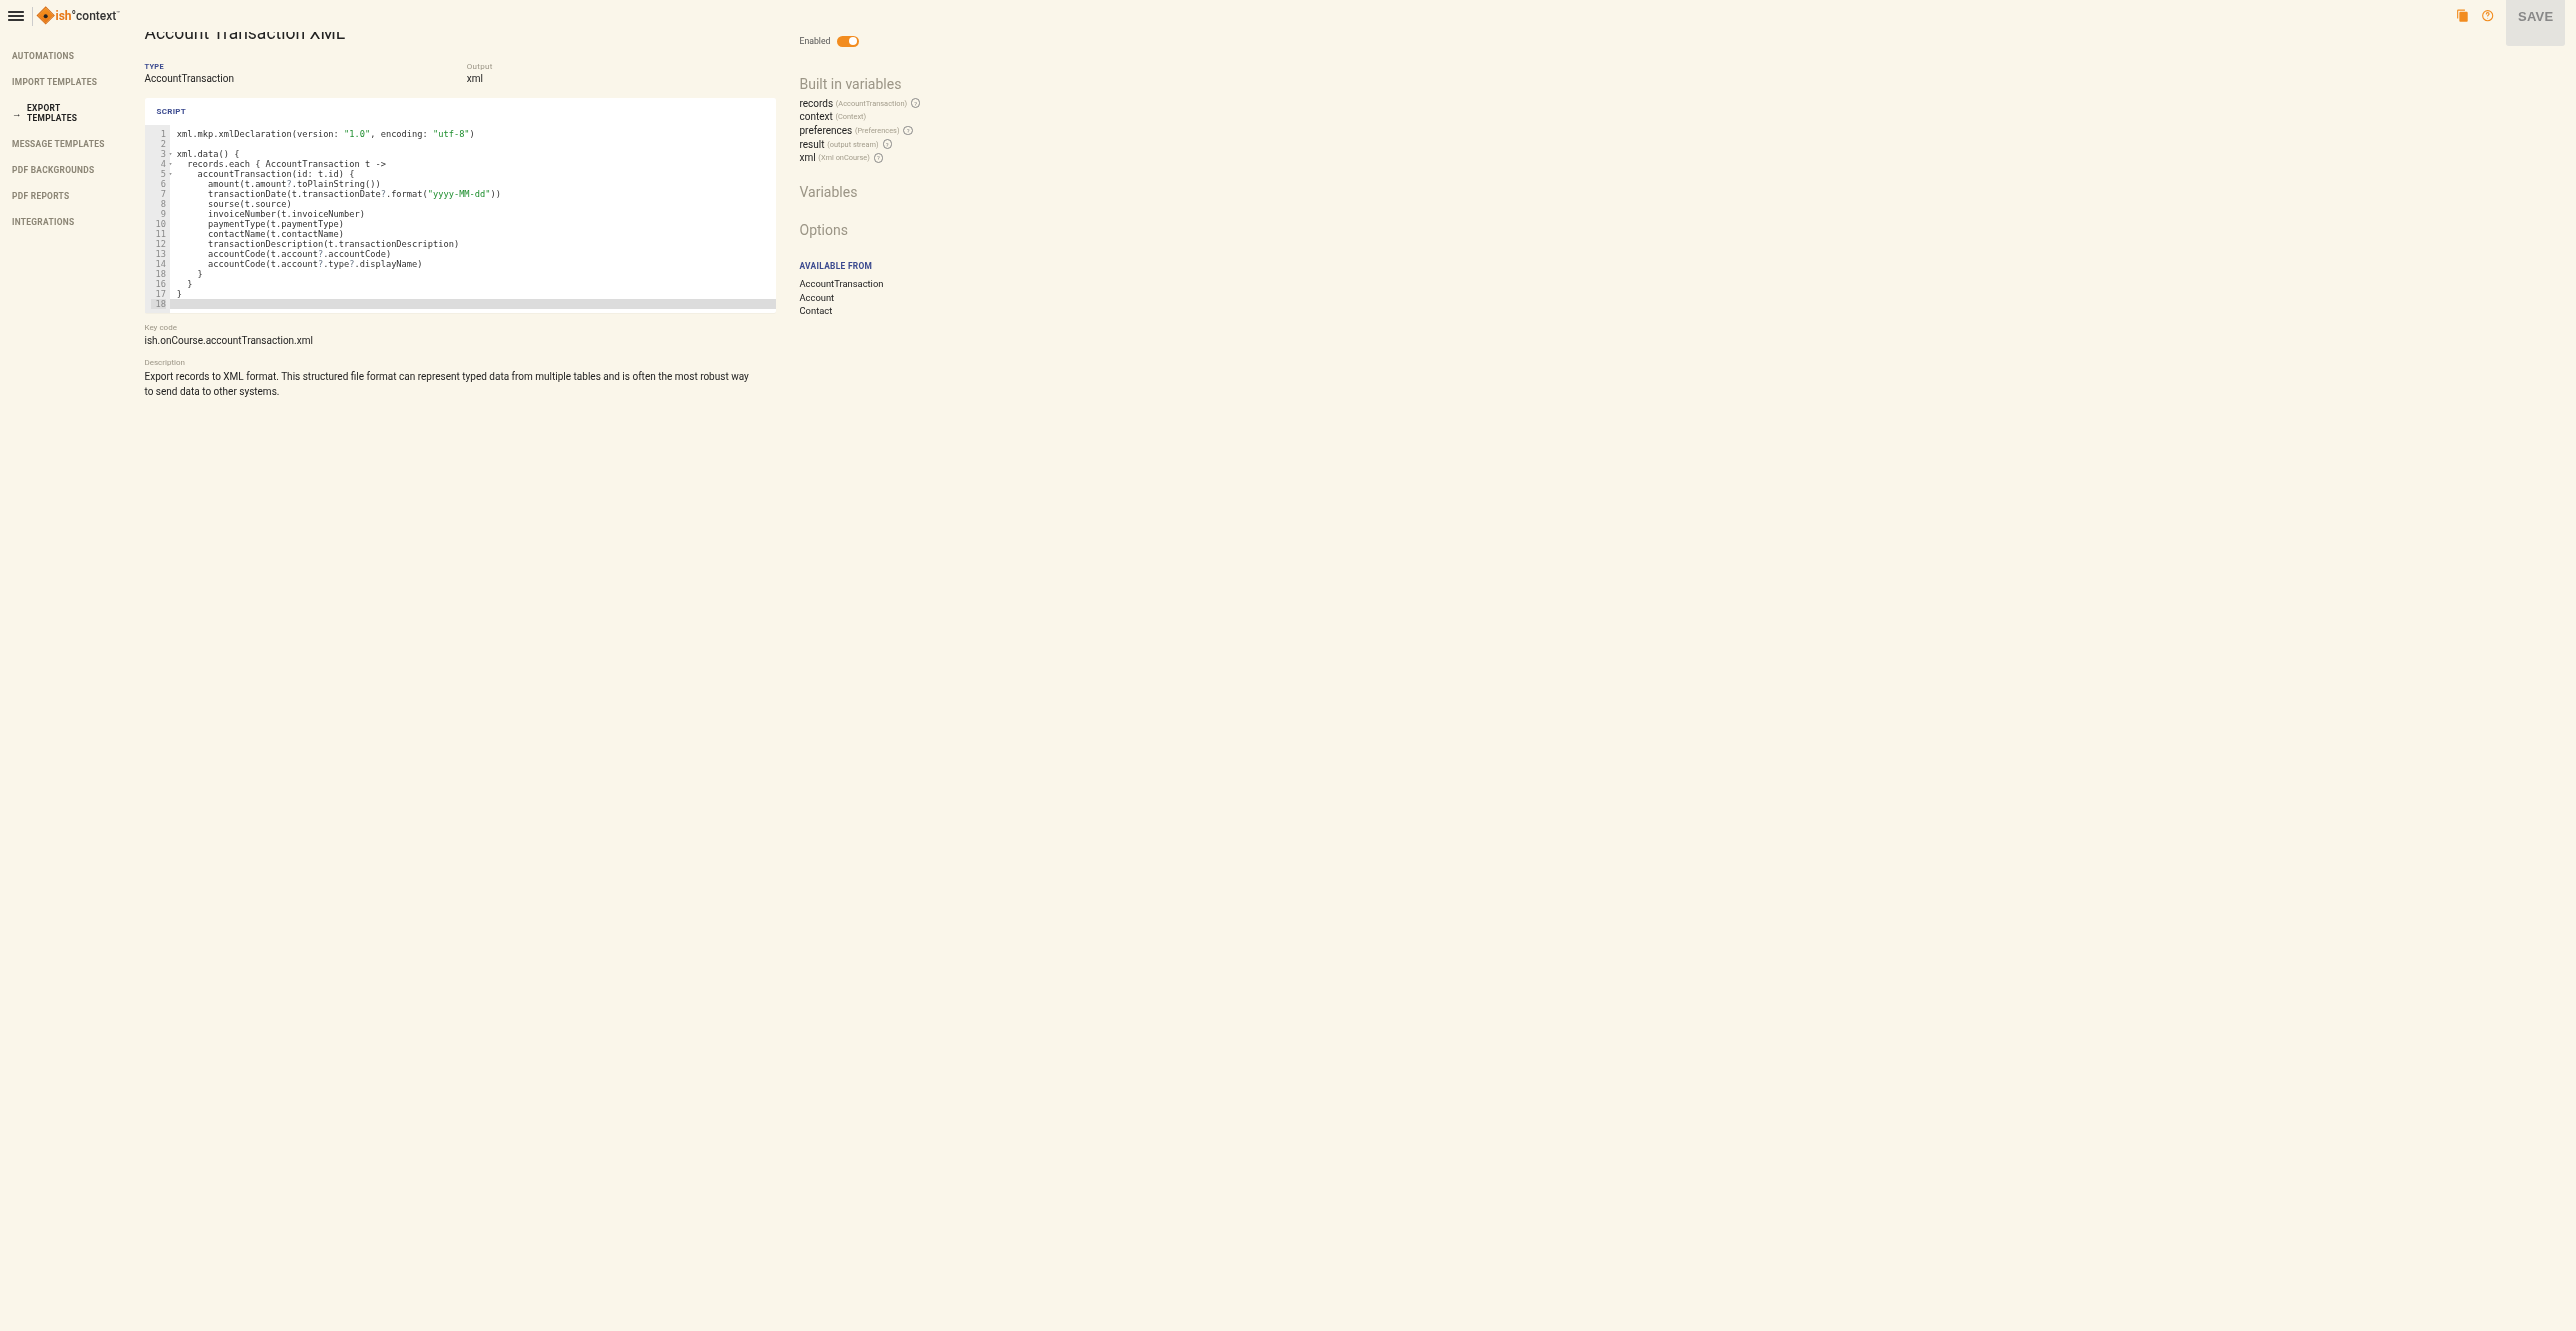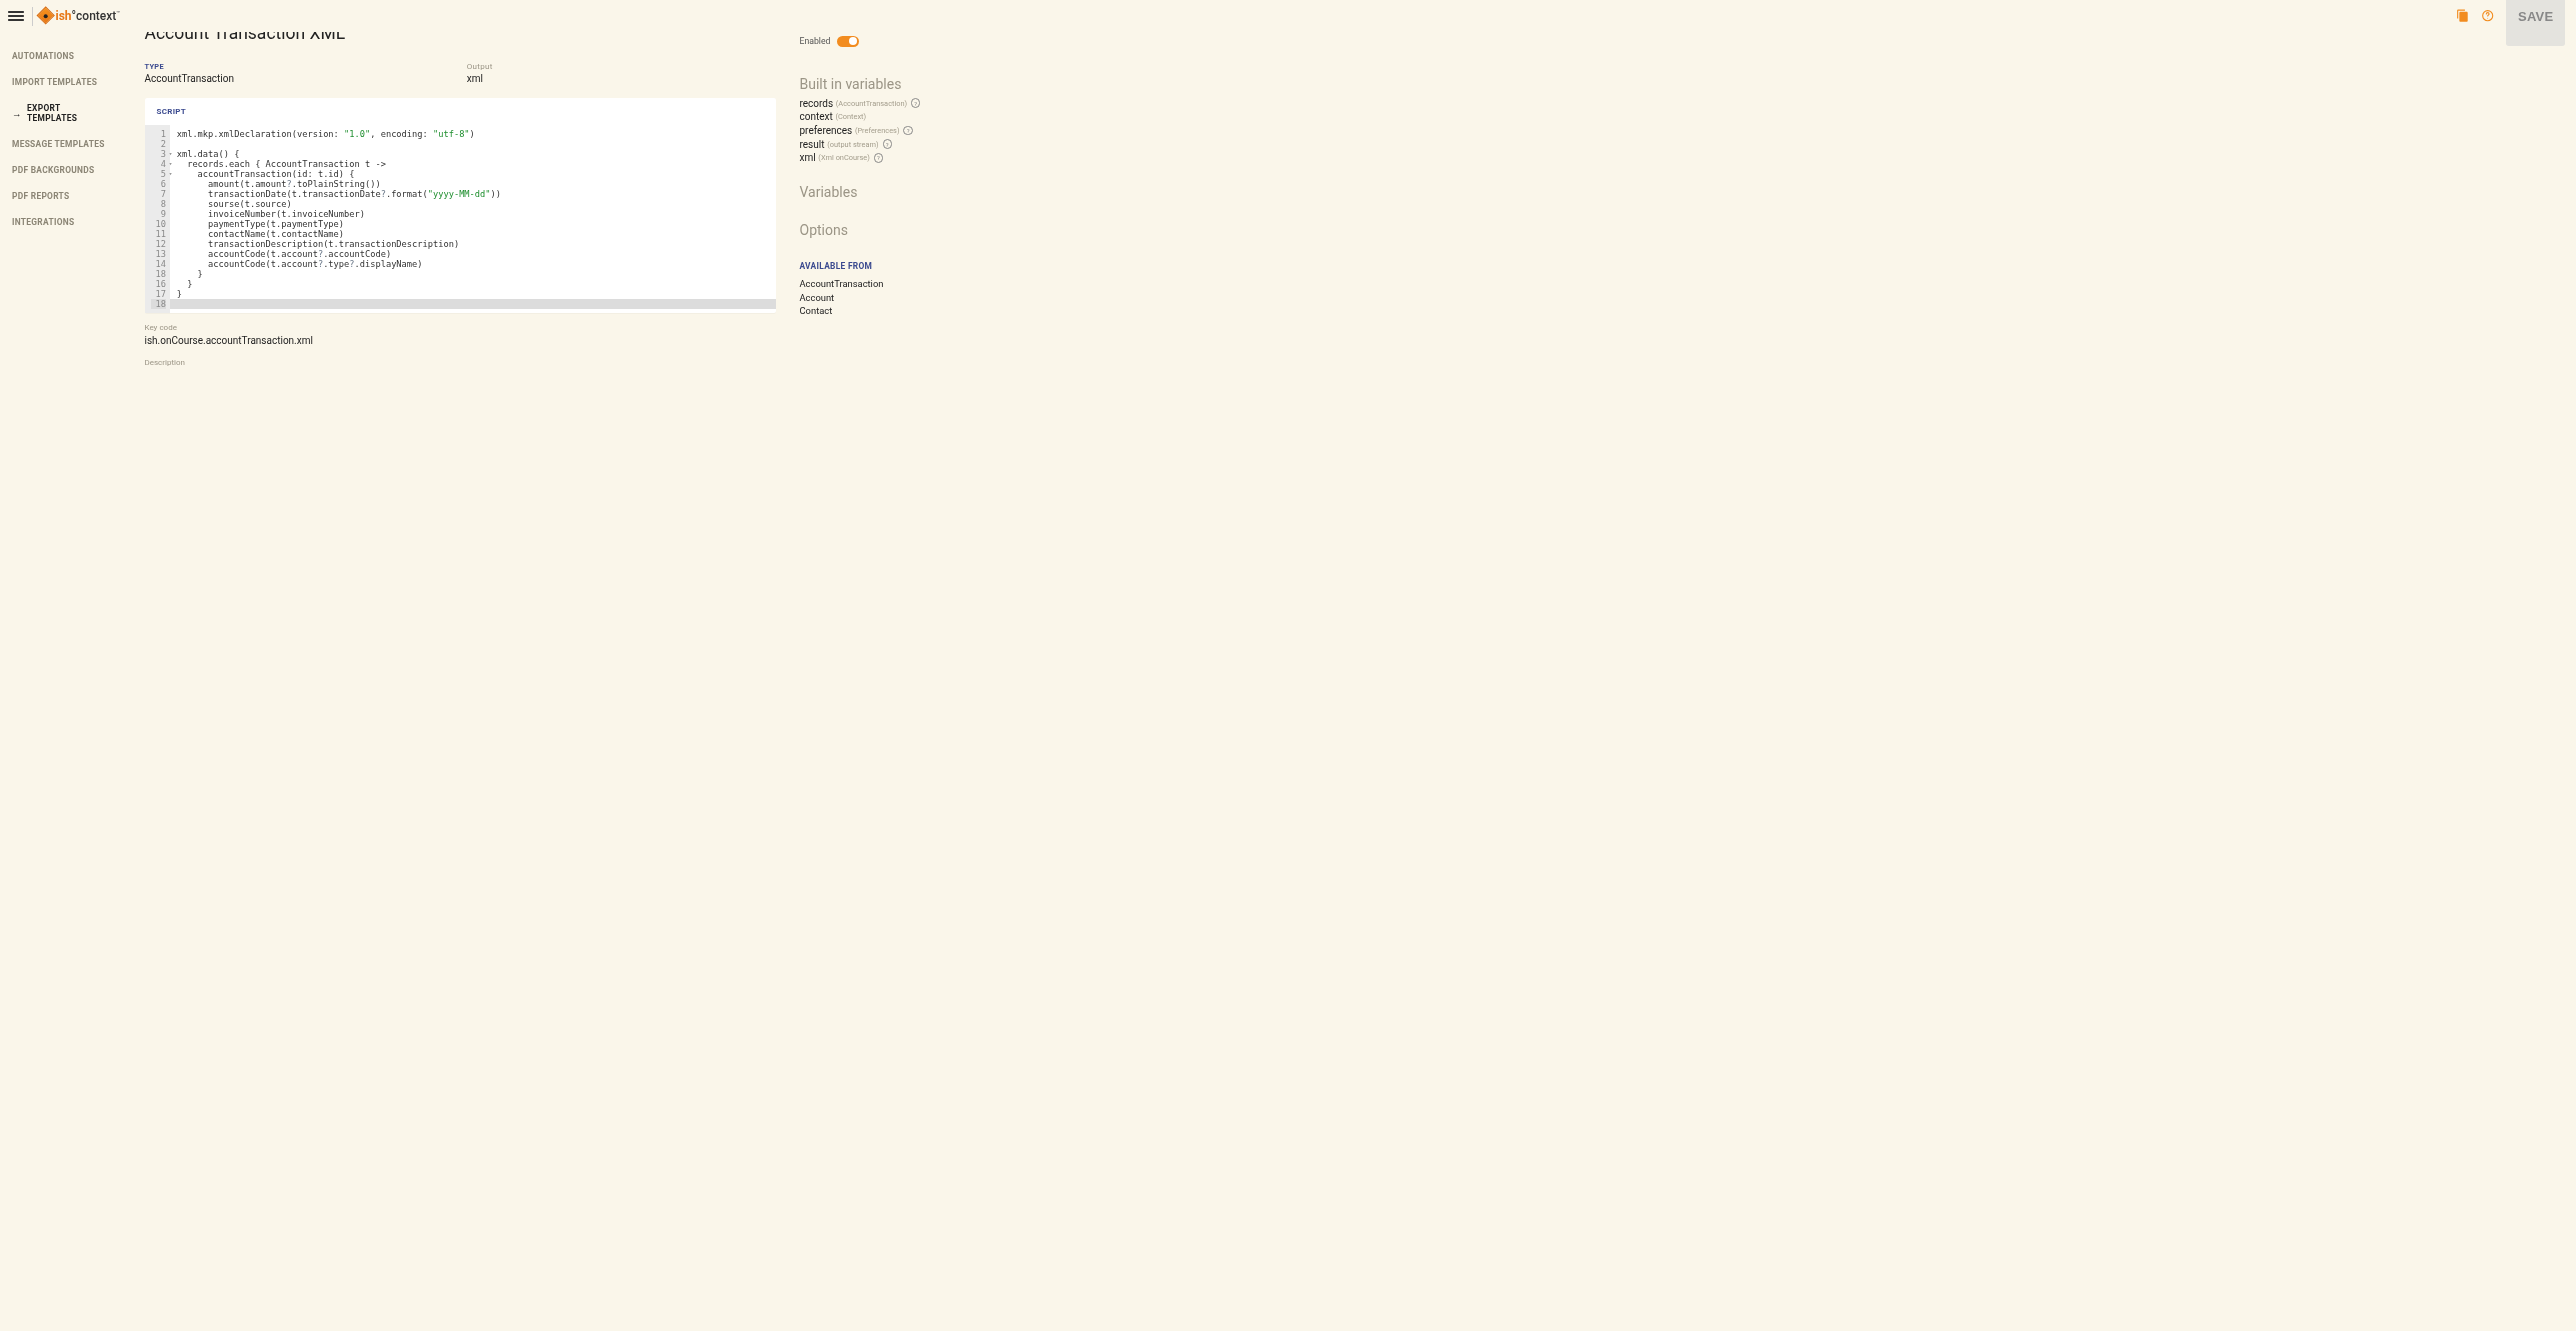--- a/index.html
+++ b/index.html
@@ -223,20 +223,21 @@
     }
   }
 }
 <div class="code-last"></div></div>
         </div>
       </div>
 
       <div class="meta-label">Key code</div>
       <div class="meta-value">ish.onCourse.accountTransaction.xml</div>
       <div class="meta-label">Description</div>
+      <div class="desc-text">Export records to XML format. This structured file format can represent typed data from multiple tables and is often the most robust way to send data to other systems.</div>
     </div>
 
     <aside class="side-panel">
       <div class="toggle-row">
         <span class="toggle-label">Enabled</span>
         <div class="toggle"></div>
       </div>
       <div class="sec-head">Built in variables</div>
       <div id="builtin-vars">
           <div class="var-row">

